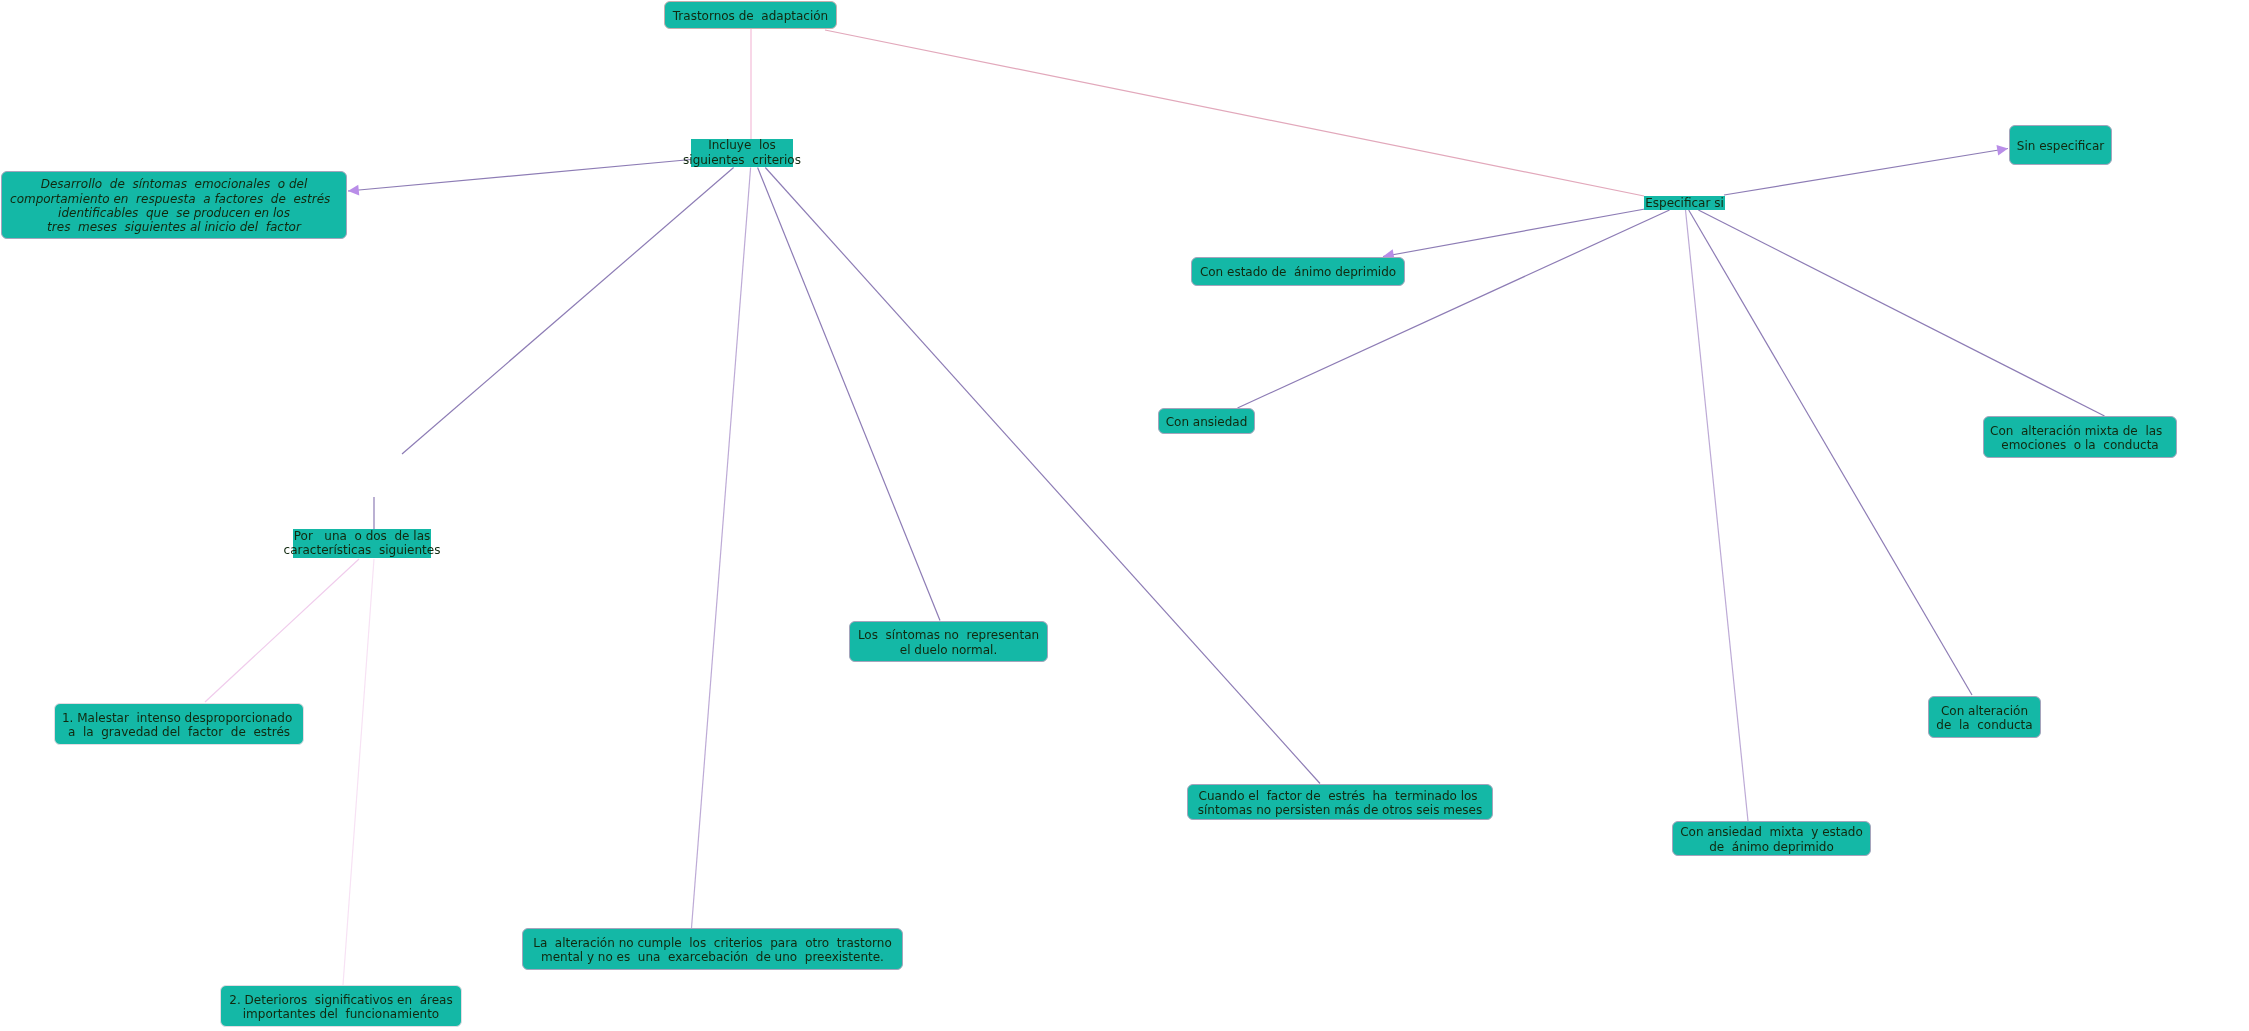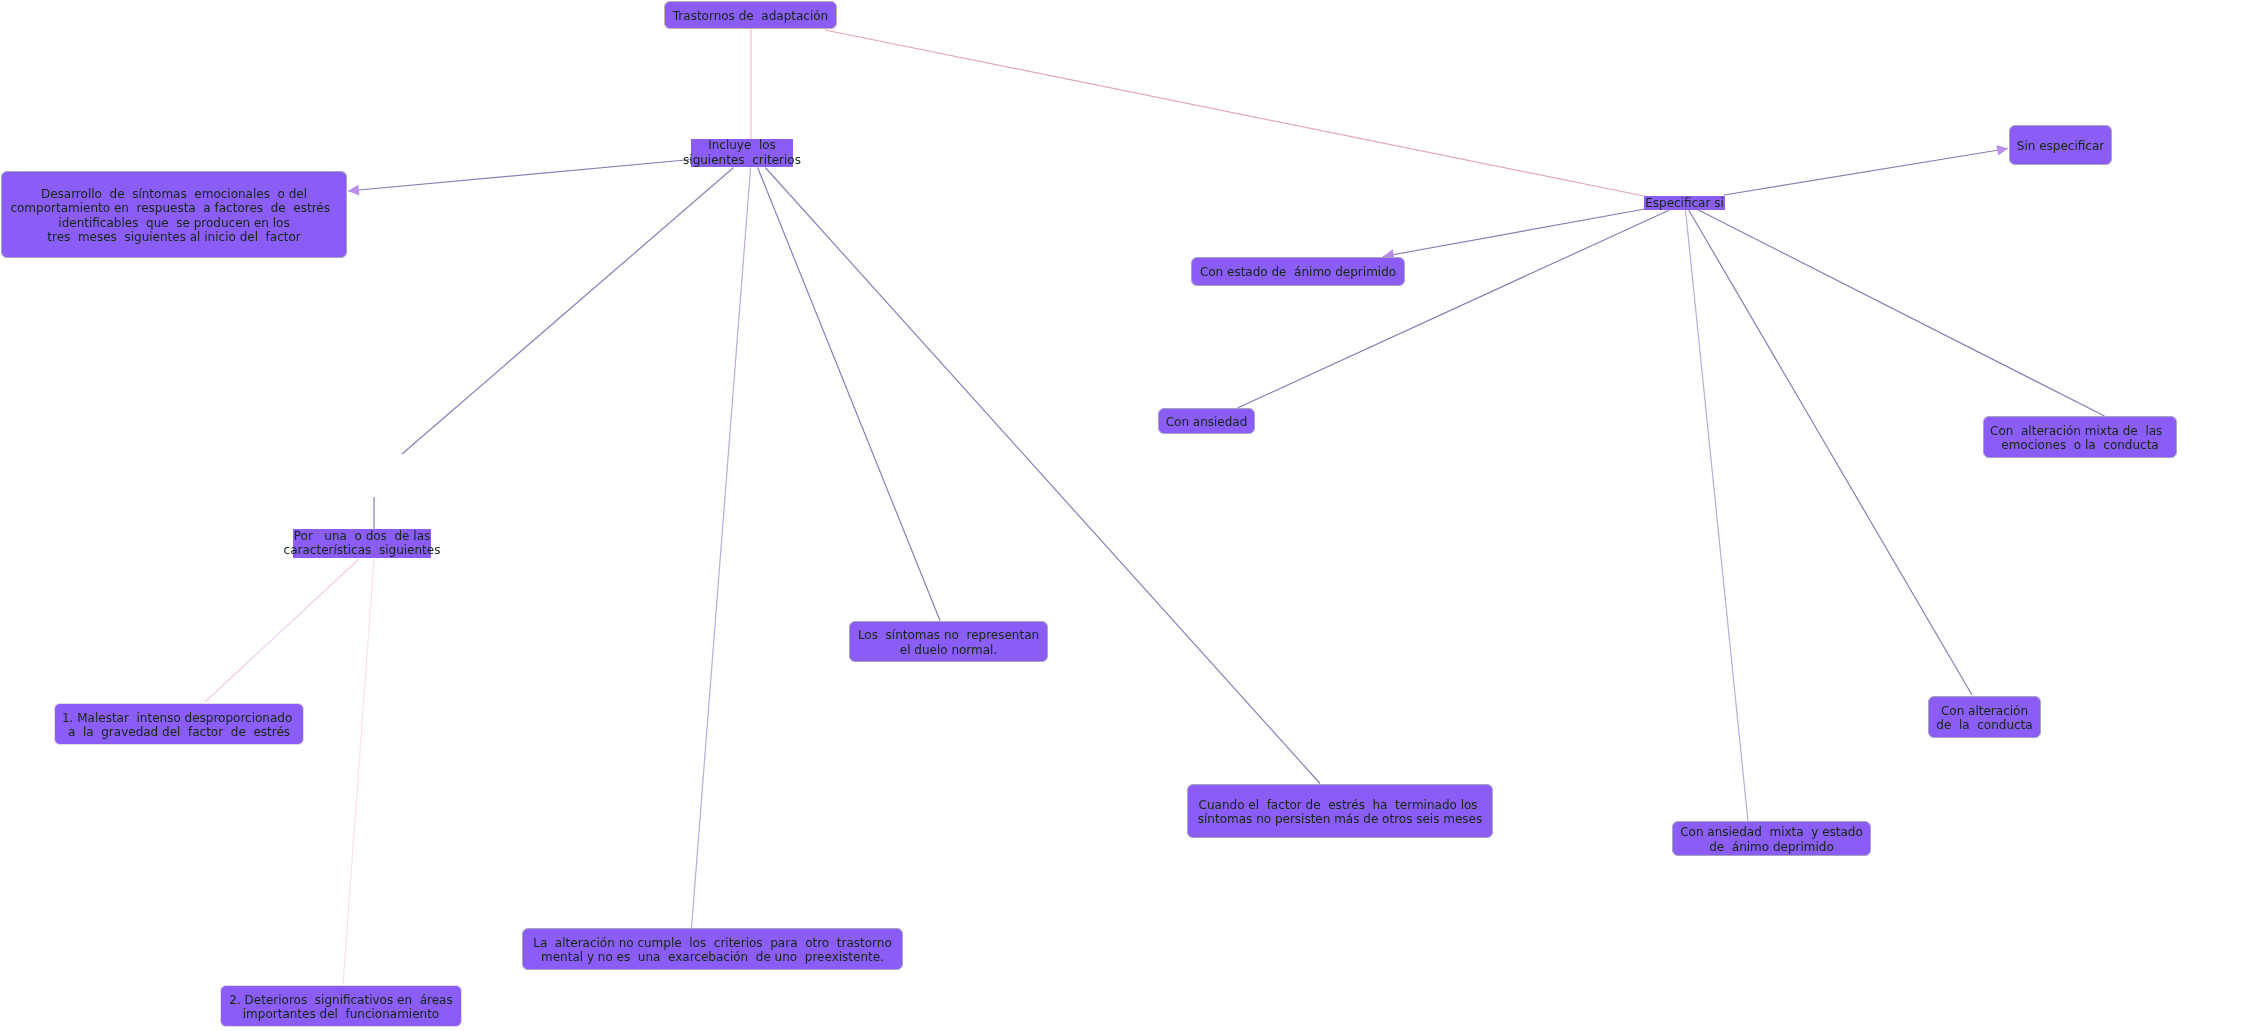--- a/index.html
+++ b/index.html
@@ -24,21 +24,21 @@
   }
   #edge-layer {
     position: absolute;
     left: 0; top: 0;
     width: 2249px;
     height: 1031px;
   }
   .node {
     position: absolute;
     box-sizing: border-box;
-    background: #8b5cf6;
+    background: #14b8a6;
     color: #11290f;
     font-size: 12px;
     line-height: 14.3px;
     text-align: center;
     white-space: pre;
     display: flex;
     align-items: center;
     justify-content: center;
   }
   .node .label { display: block; position: relative; top: 1px; }
@@ -73,35 +73,35 @@
     <polygon class="arrowhead" points="1383,256.5 1392.6634628527806,249.2600078941391 1394.5900713963572,259.886775018708" fill="#b98de8"></polygon>
     <path class="edge" d="M 1669.5 210 L 1237.5 408" stroke="#8d7cb5"></path>
     <path class="edge" d="M 1685.5 210 L 1748 821" stroke="#bdaad6"></path>
     <path class="edge" d="M 1688.7 210 L 1972 695" stroke="#8d7cb5"></path>
     <path class="edge" d="M 1698.4 210 L 2104.5 416" stroke="#8d7cb5"></path>
   </svg>
 
   <div class="node rootb" style="left:664px;top:1px;width:173px;height:28px;"><span class="label">Trastornos de  adaptación</span></div>
   <div class="node plain" style="left:691px;top:139px;width:102px;height:28px;"><span class="label">Incluye  los
 siguientes  criterios</span></div>
-  <div class="node rounded" style="left:1px;top:171px;width:346px;height:87px;"><span class="label">Desarrollo  de  síntomas  emocionales  o del
+  <div class="node rounded" style="left:1px;top:171px;width:346px;height:68px;font-style:italic;"><span class="label">Desarrollo  de  síntomas  emocionales  o del
 comportamiento en  respuesta  a factores  de  estrés  
 identificables  que  se producen en los
 tres  meses  siguientes al inicio del  factor</span></div>
   <div class="node plain" style="left:293px;top:529px;width:138px;height:29px;"><span class="label">Por   una  o dos  de las
 características  siguientes</span></div>
   <div class="node pinkb" style="left:54px;top:703px;width:250px;height:42px;"><span class="label">1. Malestar  intenso desproporcionado 
 a  la  gravedad del  factor  de  estrés</span></div>
   <div class="node pinkb" style="left:220px;top:985px;width:242px;height:42px;"><span class="label">2. Deterioros  significativos en  áreas
 importantes del  funcionamiento</span></div>
   <div class="node rounded" style="left:849px;top:621px;width:199px;height:41px;"><span class="label">Los  síntomas no  representan
 el duelo normal.</span></div>
   <div class="node rounded" style="left:522px;top:928px;width:381px;height:42px;"><span class="label">La  alteración no cumple  los  criterios  para  otro  trastorno
 mental y no es  una  exarcebación  de uno  preexistente.</span></div>
-  <div class="node rounded" style="left:1187px;top:784px;width:306px;height:54px;"><span class="label">Cuando el  factor de  estrés  ha  terminado los 
+  <div class="node rounded" style="left:1187px;top:784px;width:306px;height:36px;"><span class="label">Cuando el  factor de  estrés  ha  terminado los 
 síntomas no persisten más de otros seis meses</span></div>
   <div class="node plain" style="left:1644px;top:196px;width:81px;height:14px;"><span class="label">Especificar si</span></div>
   <div class="node rounded" style="left:2009px;top:125px;width:103px;height:40px;"><span class="label">Sin especificar</span></div>
   <div class="node rounded" style="left:1191px;top:257px;width:214px;height:29px;"><span class="label">Con estado de  ánimo deprimido</span></div>
   <div class="node rounded" style="left:1158px;top:408px;width:97px;height:26px;"><span class="label">Con ansiedad</span></div>
   <div class="node rounded" style="left:1983px;top:416px;width:194px;height:42px;"><span class="label">Con  alteración mixta de  las  
 emociones  o la  conducta</span></div>
   <div class="node rounded" style="left:1928px;top:696px;width:113px;height:42px;"><span class="label">Con alteración
 de  la  conducta</span></div>
   <div class="node rounded" style="left:1649px;top:821px;width:199px;height:35px;margin-left:23px;"><span class="label">Con ansiedad  mixta  y estado

